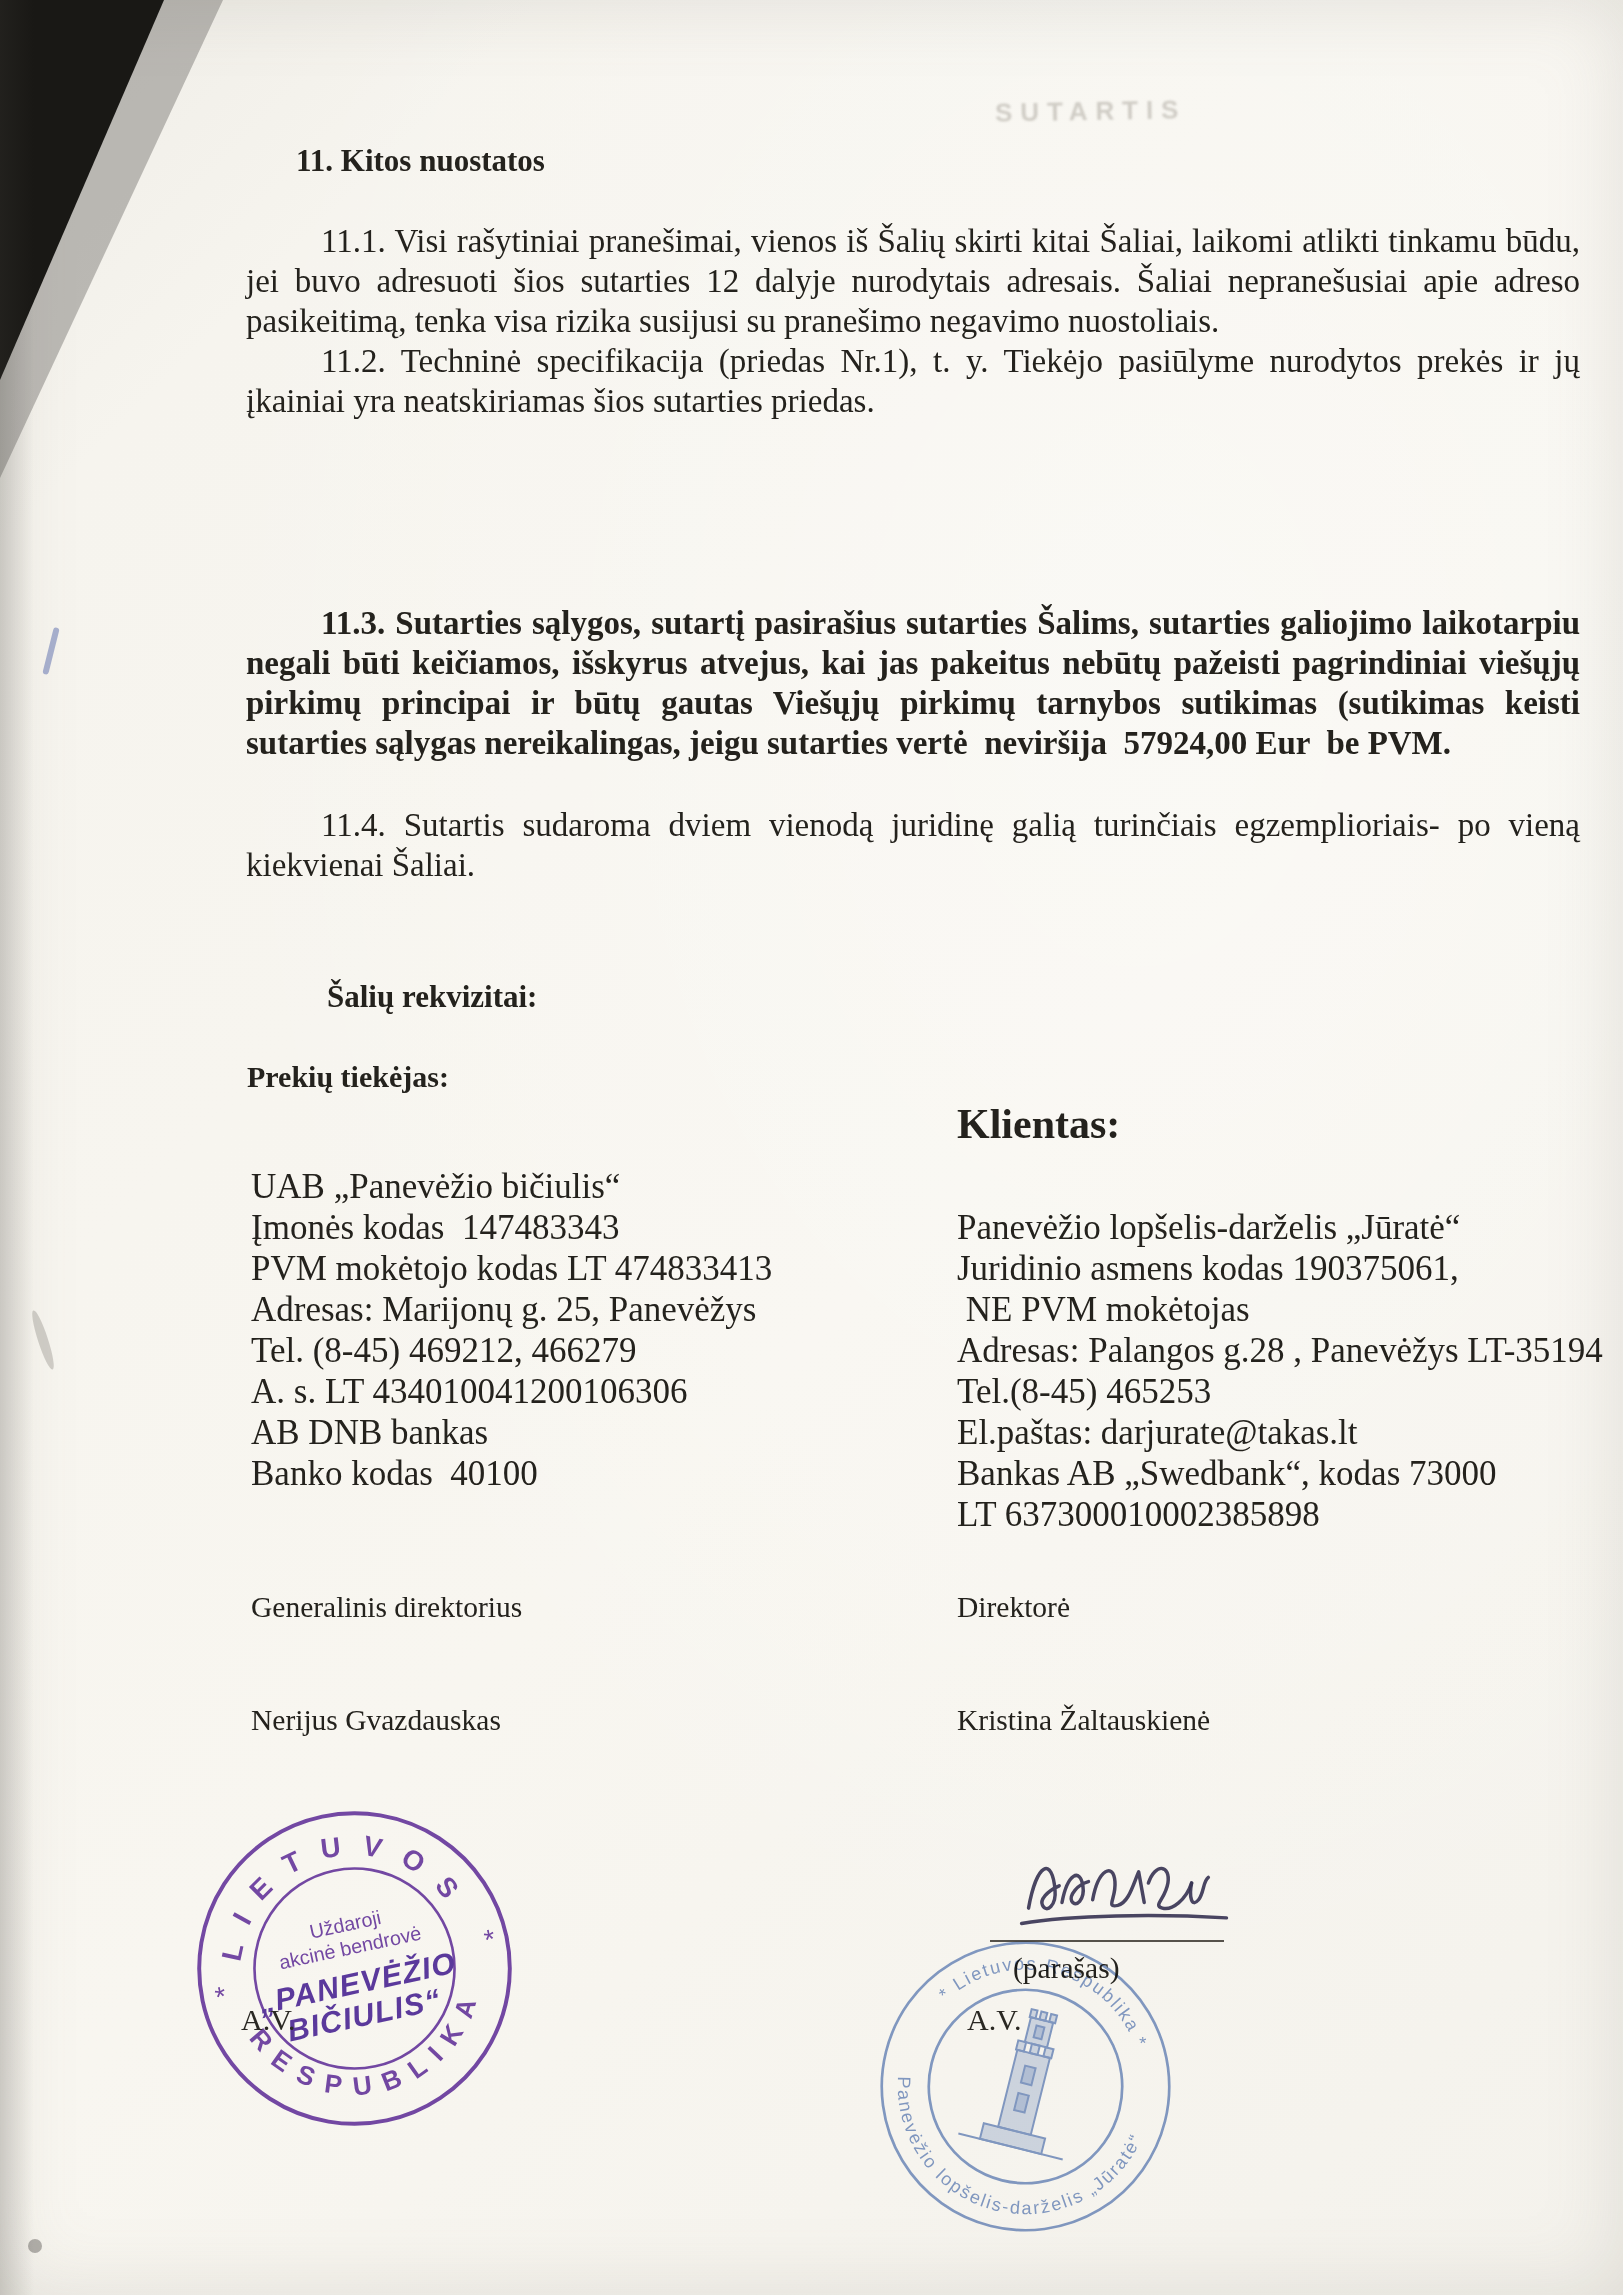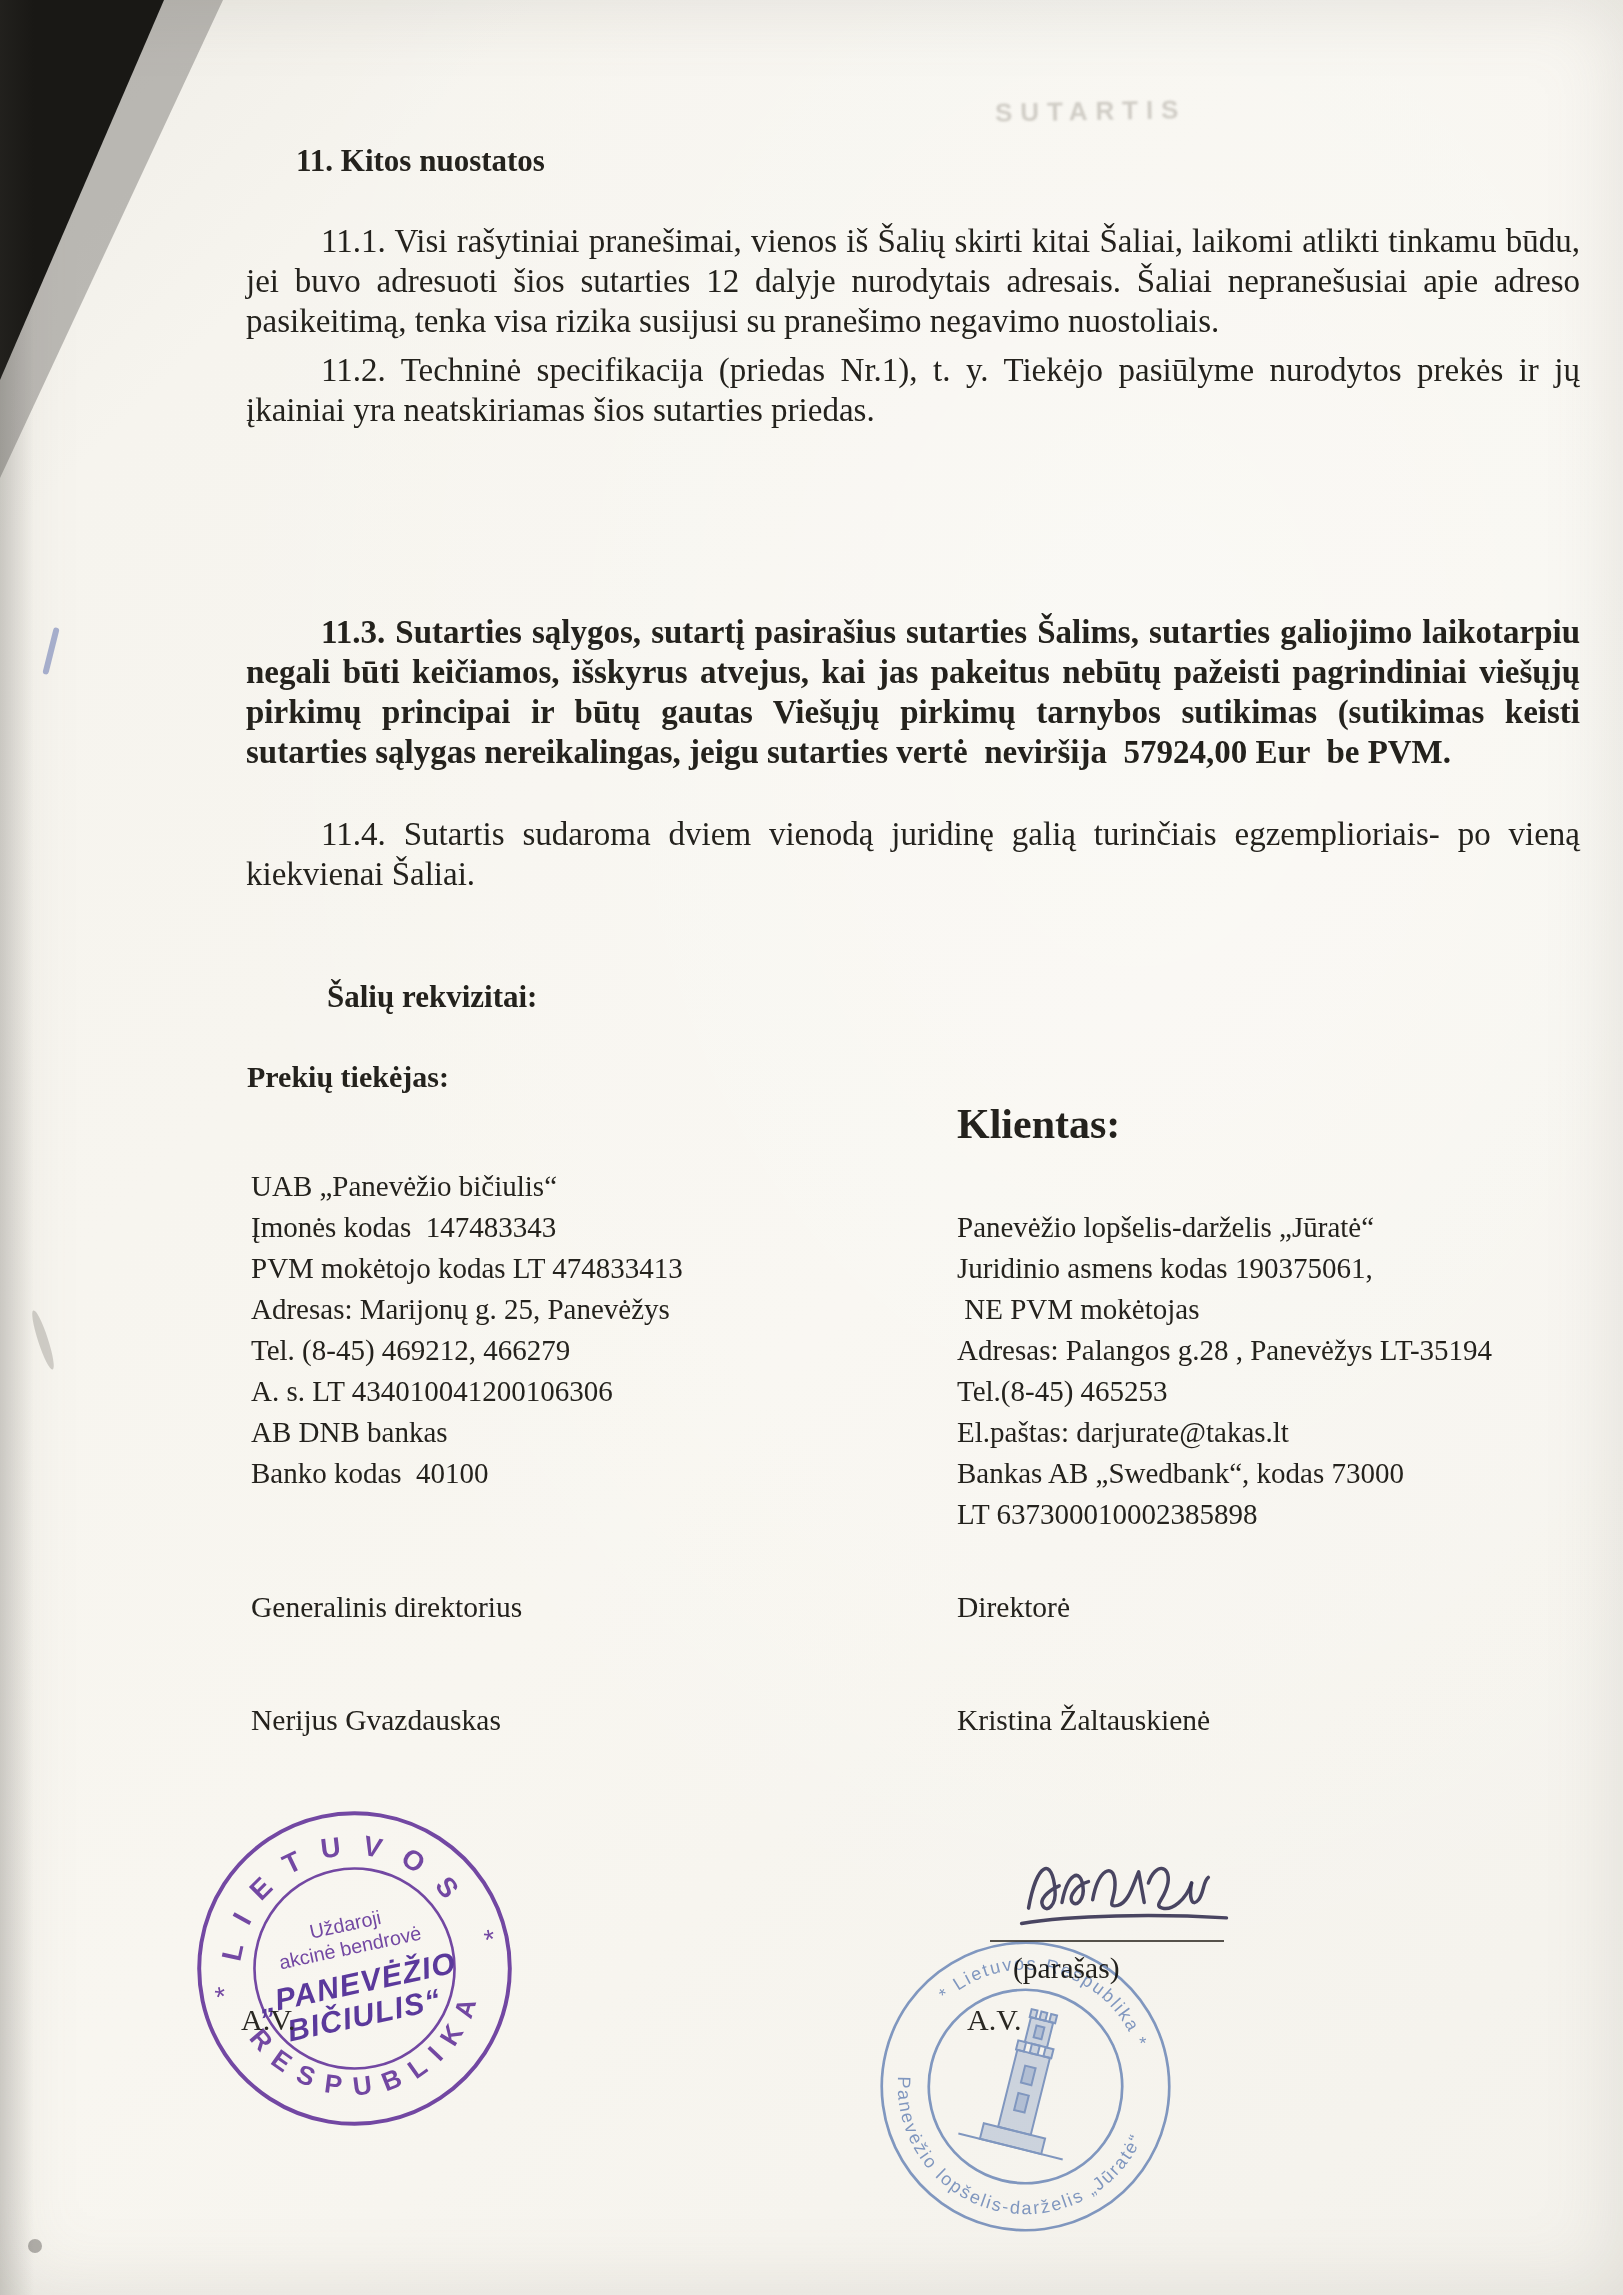--- a/index.html
+++ b/index.html
@@ -35,32 +35,32 @@
     letter-spacing:7.9px; color:rgba(128,122,110,.34); transform:rotate(-1deg);
     filter:blur(0.8px); }
 
   
   .section-heading { position:absolute; left:296px; top:143px;
     font-weight:bold; font-size:31px; }
 
   .clauses { position:absolute; left:246px; top:221px; width:1334px;
     font-size:33px; line-height:40px; text-align:justify; }
   .clause { text-indent:75px; white-space:pre-wrap; }
-  .clause-2 { margin-top:9px; }
+  .clause-2 { margin-top:0; }
   .clause-3 { margin-top:182px;font-weight:bold; }
   .clause-4 { margin-top:42px; }
 
   .requisites-heading { position:absolute; left:327px; top:979px;
     font-weight:bold; font-size:31px; }
   .supplier-label { position:absolute; left:247px; top:1060px;
     font-weight:bold; font-size:30px; }
   .client-label { position:absolute; left:957px; top:1100px;
     font-weight:bold; font-size:42px; }
 
-  .detail-block { position:absolute; font-size:29px; line-height:41px; }
+  .detail-block { position:absolute; font-size:35px; line-height:41px; }
   .supplier-details { left:251px; top:1166px; }
   .client-details { left:957px; top:1207px; }
   .detail-block .line { white-space:pre-wrap; }
 
   .role { position:absolute; font-size:29.5px; }
   .supplier-role { left:251px; top:1591px; }
   .client-role { left:957px; top:1591px; }
   .name { position:absolute; font-size:29.5px; }
   .supplier-name { left:251px; top:1704px; }
   .client-name { left:957px; top:1704px; }

